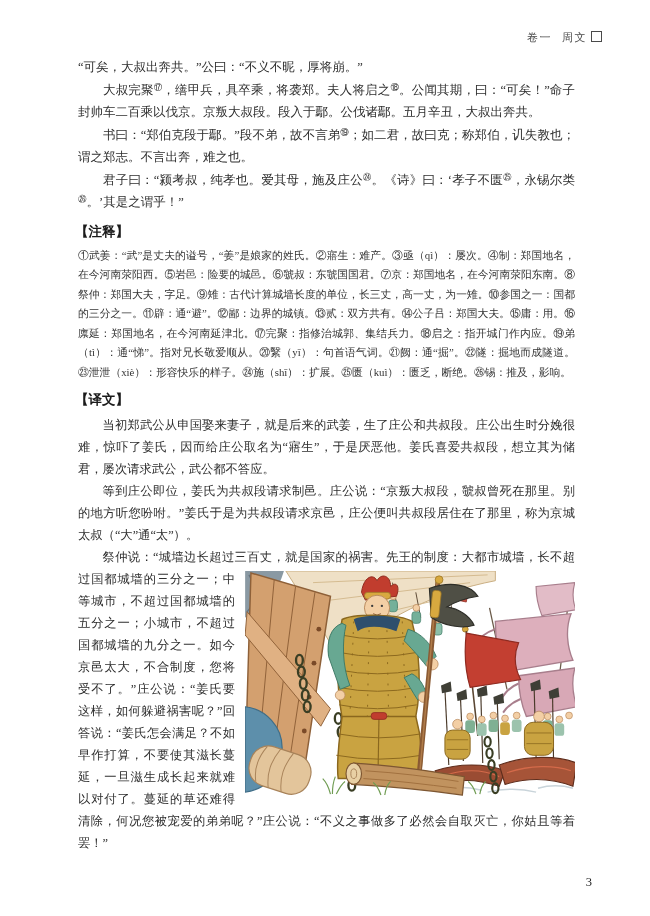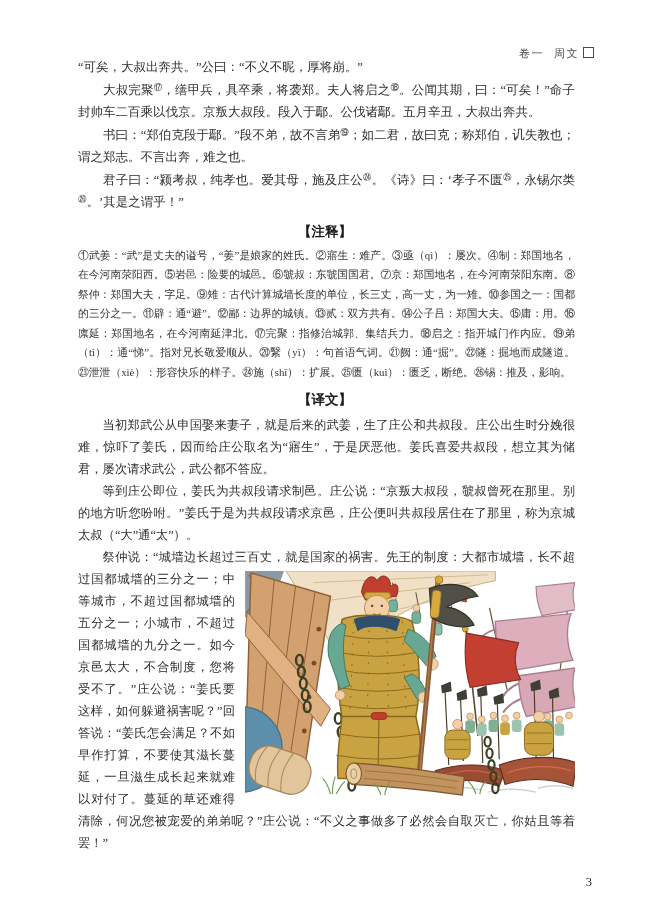--- a/index.html
+++ b/index.html
@@ -1,26 +1,26 @@
 <!DOCTYPE html>
 <html><head>
 <meta charset="utf-8">
 <style>
   html,body{margin:0;padding:0;background:#e8e8e8;}
   .page{position:relative;width:650px;height:916px;margin:0 auto;background:#ffffff;overflow:hidden;
         font-family:"Liberation Serif","DejaVu Serif",serif;color:#2e2e2e;}
-  .running-header{position:absolute;top:30px;right:56px;font-size:11px;color:#4a4a4a;letter-spacing:1.5px;margin-top:16px;}
+  .running-header{position:absolute;top:30px;right:48px;font-size:11px;color:#4a4a4a;letter-spacing:1.5px;}
   .running-header .sep{display:inline-block;width:10px;}
   .ornament{display:inline-block;width:9px;height:9px;border:1px solid #4a4a4a;margin-left:4px;vertical-align:-1px;}
   .content{position:absolute;left:78px;top:56px;width:497px;}
   .classical p{margin:0;font-size:12.5px;line-height:22.5px;text-align:justify;text-indent:2em;}
   .classical p.no-indent{text-indent:0;}
   sup.note-ref{font-size:8.5px;line-height:0;vertical-align:4px;letter-spacing:0;}
   .section-heading{font-family:"Liberation Sans","DejaVu Sans",sans-serif;font-weight:bold;
-                   font-size:13.5px;color:#1b1b1b;margin:9px 0 5px -3px;text-align:center;}
+                   font-size:13.5px;color:#1b1b1b;margin:9px 0 5px -3px;}
   .annotations-body{margin:0;font-size:10.8px;line-height:19.5px;text-align:justify;color:#333;}
   .translation p{margin:0;font-size:12.3px;line-height:22px;text-align:justify;text-indent:2em;}
   .illus{float:right;width:330px;margin:3px 0 2px 10px;display:block;}
   .illus svg{display:block;}
   .page-number{position:absolute;right:58px;bottom:26px;font-size:12.5px;color:#222;}
 </style>
 </head>
 <body>
 
 <div class="page">

